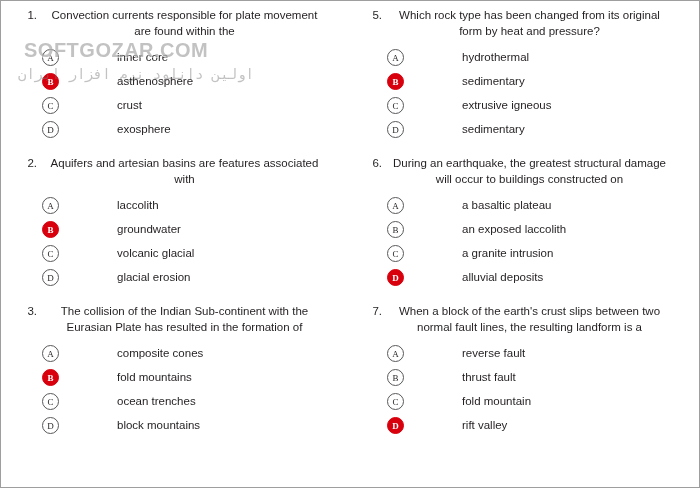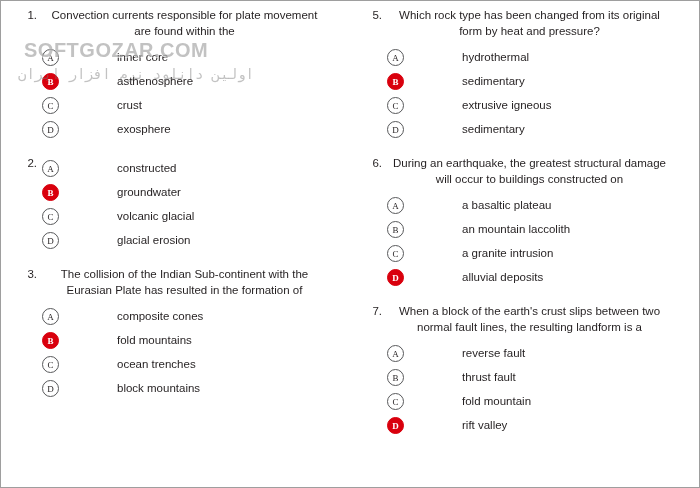--- a/index.html
+++ b/index.html
@@ -157,24 +157,25 @@
               <div class="option">
                 <div class="bullet">D</div>
                 <div class="option-text">exosphere</div>
               </div>
             </div>
           </div>
         </div>
         <div class="question">
           <div class="q-num">2.</div>
           <div class="q-body">
-            <div class="options">
-              <div class="option">
-                <div class="bullet">A</div>
-                <div class="option-text">constructed</div>
+            <div class="q-text">Aquifers and artesian basins are features associated with</div>
+            <div class="options">
+              <div class="option">
+                <div class="bullet">A</div>
+                <div class="option-text">laccolith</div>
               </div>
               <div class="option">
                 <div class="bullet selected">B</div>
                 <div class="option-text">groundwater</div>
               </div>
               <div class="option">
                 <div class="bullet">C</div>
                 <div class="option-text">volcanic glacial</div>
               </div>
               <div class="option">
@@ -238,21 +239,21 @@
           <div class="q-num">6.</div>
           <div class="q-body">
             <div class="q-text">During an earthquake, the greatest structural damage will occur to buildings constructed on</div>
             <div class="options">
               <div class="option">
                 <div class="bullet">A</div>
                 <div class="option-text">a basaltic plateau</div>
               </div>
               <div class="option">
                 <div class="bullet">B</div>
-                <div class="option-text">an mountain laccolith</div>
+                <div class="option-text">an exposed laccolith</div>
               </div>
               <div class="option">
                 <div class="bullet">C</div>
                 <div class="option-text">a granite intrusion</div>
               </div>
               <div class="option">
                 <div class="bullet selected">D</div>
                 <div class="option-text">alluvial deposits</div>
               </div>
             </div>

